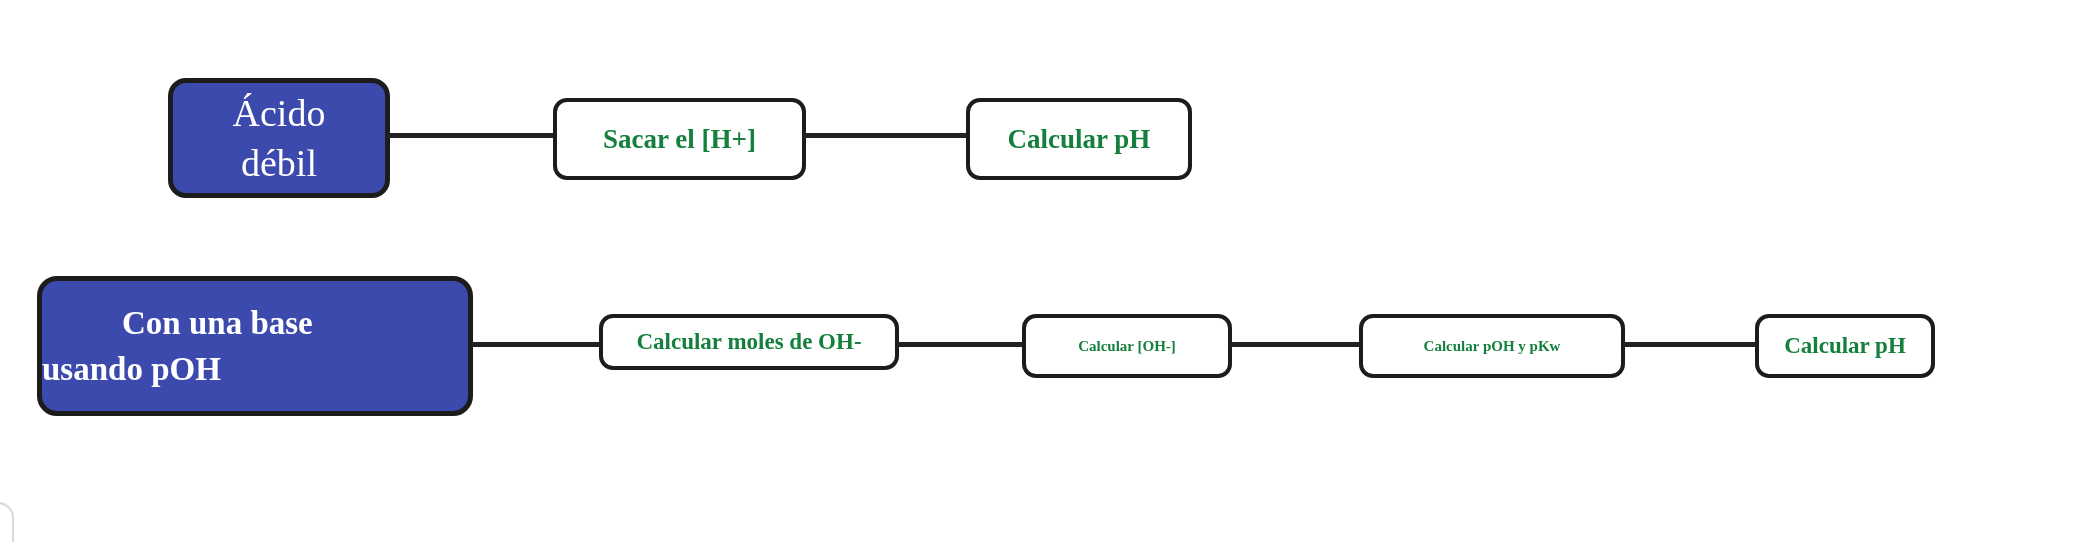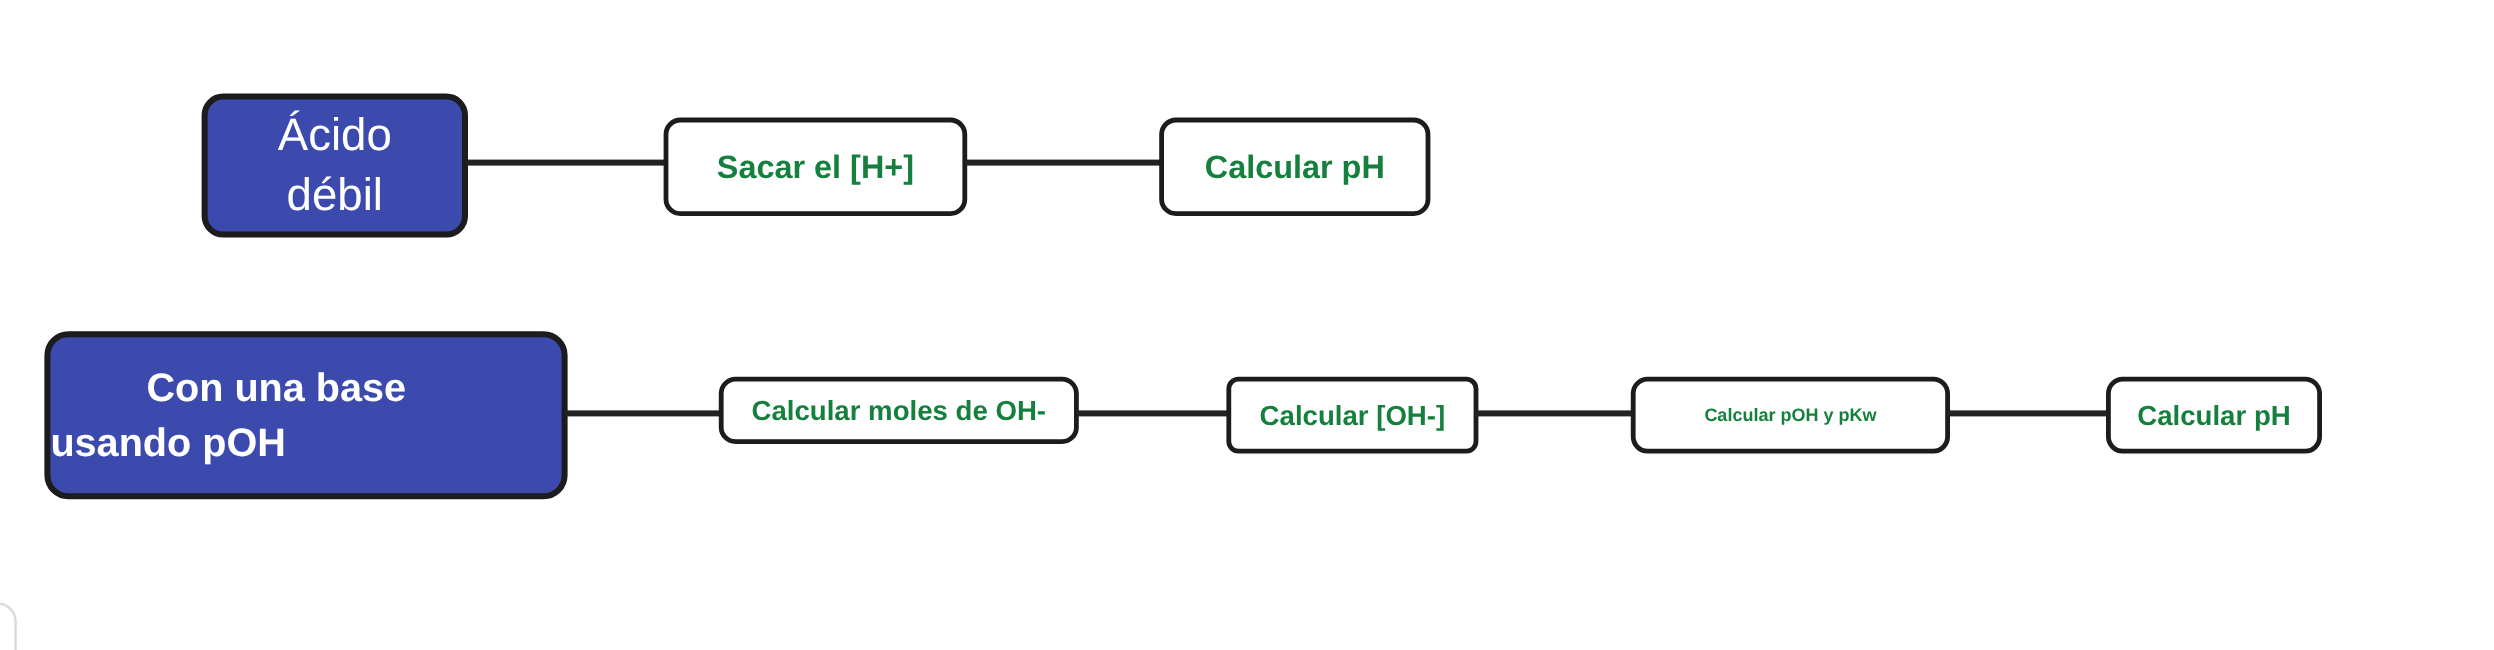--- a/index.html
+++ b/index.html
@@ -3,21 +3,21 @@
 <meta charset="utf-8">
 <style>
   * { margin: 0; padding: 0; box-sizing: border-box; }
   html, body { background: #ffffff; }
   #canvas {
     position: relative;
     width: 2078px;
     height: 542px;
     background: #ffffff;
     overflow: hidden;
-    font-family: Liberation Sans, sans-serif;
+    font-family: Liberation Serif, serif;
   }
   .node {
     position: absolute;
     display: flex;
     flex-direction: column;
     align-items: center;
     justify-content: center;
     background: #ffffff;
     border: 4px solid #1c1c1c;
     border-radius: 14px;
@@ -40,21 +40,21 @@
   #n-acido   { left: 168px;  top: 78px;  width: 222px; height: 120px; font-size: 38px; line-height: 50px; font-weight: 400; }
   #n-sacar   { left: 553px;  top: 98px;  width: 253px; height: 82px;  font-size: 27px; }
   #n-ph1     { left: 966px;  top: 98px;  width: 226px; height: 82px;  font-size: 27px; }
   #c1a { left: 388px;  top: 133px; width: 167px; }
   #c1b { left: 804px;  top: 133px; width: 164px; }
   
   #n-base    { left: 37px;   top: 276px; width: 436px; height: 140px; font-size: 33px; line-height: 46px; font-weight: bold; align-items: flex-start; text-align: left; border-radius: 20px; }
   #n-base .l1 { margin-left: 80px; }
   #n-base .l2 { }
   #n-moles   { left: 599px;  top: 314px; width: 300px; height: 56px; font-size: 23px; }
-  #n-oh      { left: 1022px; top: 314px; width: 210px; height: 64px; font-size: 23px; border-radius: 10px; }
+  #n-oh      { left: 1022px; top: 314px; width: 210px; height: 64px; font-size: 15px; }
   #n-pohpkw  { left: 1359px; top: 314px; width: 266px; height: 64px; font-size: 15px; }
   #n-ph2     { left: 1755px; top: 314px; width: 180px; height: 64px; font-size: 23px; }
   #c2a { left: 471px;  top: 342px; width: 130px; }
   #c2b { left: 897px;  top: 342px; width: 127px; }
   #c2c { left: 1230px; top: 342px; width: 131px; }
   #c2d { left: 1623px; top: 342px; width: 134px; }
   
   #corner-fragment {
     position: absolute;
     left: -32px;

